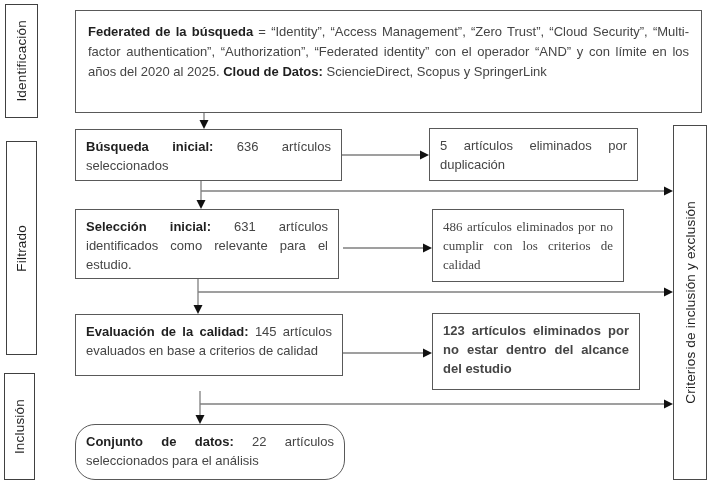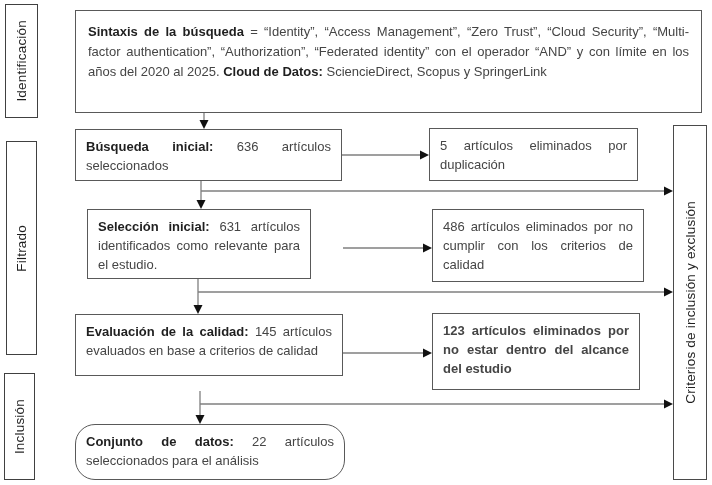--- a/index.html
+++ b/index.html
@@ -38,44 +38,44 @@
   </div>
   <div class="vbox" style="left:4px;top:373px;width:31px;height:107px;">
     <span class="vtext">Inclusión</span>
   </div>
 
   <div class="vbox" style="left:673px;top:125px;width:34px;height:355px;border-color:#4a4a4a;">
     <span class="vtext">Criterios de inclusión y exclusión</span>
   </div>
 
   <div class="box pad-lg" style="left:75px;top:10px;width:627px;height:103px;line-height:20px;">
-    <b>Sintaxis de la búsqueda</b><span> = “Identity”, “Access Management”, “Zero Trust”, “Cloud Security”, “Multi-factor authentication”, “Authorization”, “Federated identity” con el operador “AND” y con límite en los años del 2020 al 2025. </span><b>Cloud de Datos:</b><span> SciencieDirect, Scopus y SpringerLink</span>
+    <b>Federated de la búsqueda</b><span> = “Identity”, “Access Management”, “Zero Trust”, “Cloud Security”, “Multi-factor authentication”, “Authorization”, “Federated identity” con el operador “AND” y con límite en los años del 2020 al 2025. </span><b>Cloud de Datos:</b><span> SciencieDirect, Scopus y SpringerLink</span>
   </div>
 
   <div class="box pad-md" style="left:75px;top:129px;width:267px;height:52px;">
     <b>Búsqueda inicial:</b><span> 636 artículos seleccionados</span>
   </div>
 
-  <div class="box pad-md" style="left:75px;top:209px;width:224px;height:70px;margin-left:12px;">
+  <div class="box pad-md" style="left:75px;top:209px;width:264px;height:70px;">
     <b>Selección inicial:</b><span> 631 artículos identificados como relevante para el estudio.</span>
   </div>
 
   <div class="box pad-md" style="left:75px;top:314px;width:268px;height:62px;">
     <b>Evaluación de la calidad:</b><span> 145 artículos evaluados en base a criterios de calidad</span>
   </div>
 
   <div class="box pad-md" style="left:75px;top:424px;width:270px;height:56px;border-radius:20px;">
     <b>Conjunto de datos:</b><span> 22 artículos seleccionados para el análisis</span>
   </div>
 
   <div class="box pad-md" style="left:429px;top:128px;width:209px;height:53px;">
     <span>5 artículos eliminados por duplicación</span>
   </div>
 
-  <div class="box pad-md" style="left:432px;top:209px;width:212px;height:73px;">
+  <div class="box pad-md" style="left:432px;top:209px;width:192px;height:73px;font-family:Liberation Serif, serif;">
     <span>486 artículos eliminados por no cumplir con los criterios de calidad</span>
   </div>
 
   <div class="box pad-md" style="left:432px;top:313px;width:208px;height:77px;font-weight:bold;">
     <span>123 artículos eliminados por no estar dentro del alcance del estudio</span>
   </div>
 
   <svg class="connectors" width="712" height="485" viewBox="0 0 712 485">
     <g stroke="#7f7f7f" stroke-width="1.3" fill="none">
 

